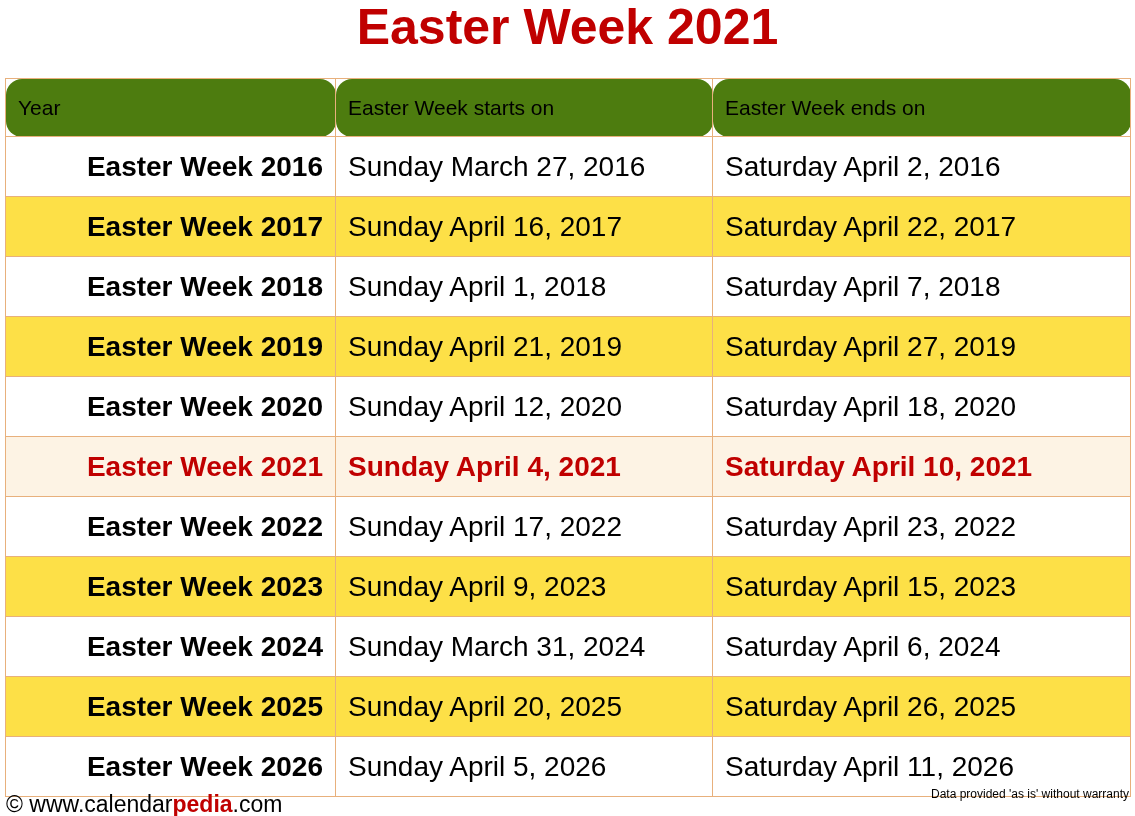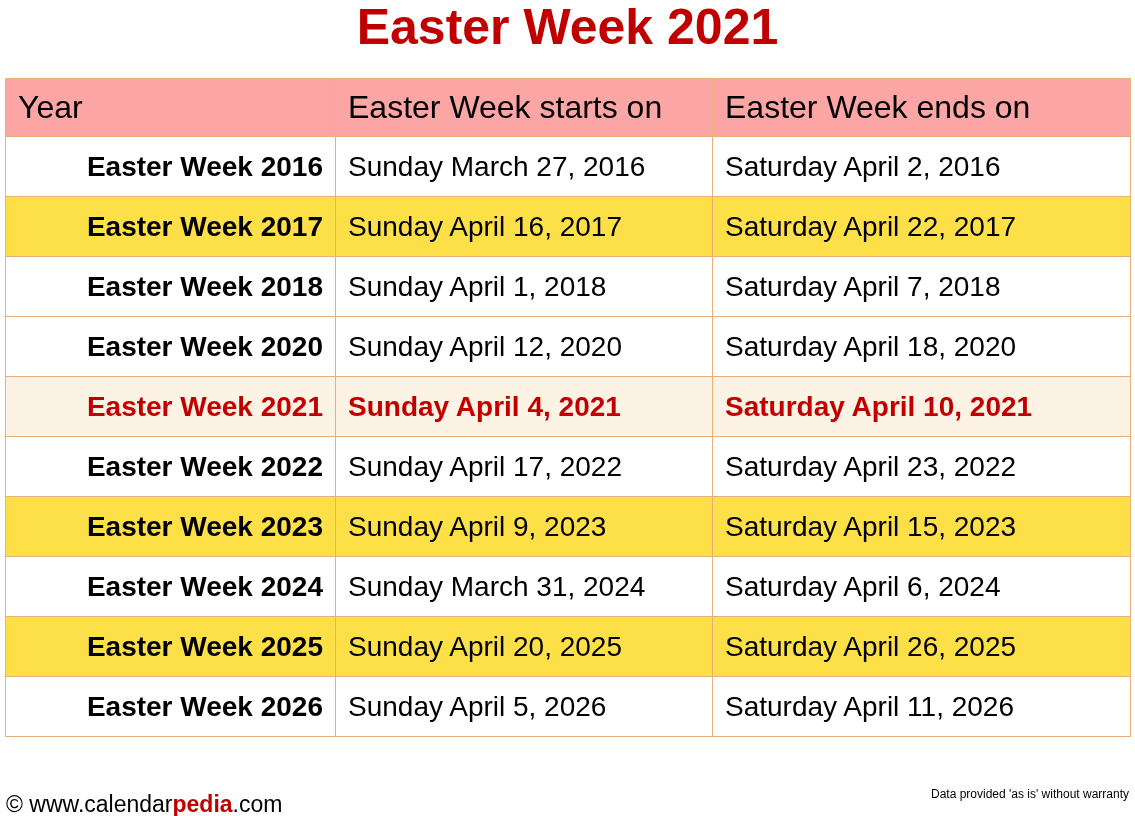--- a/index.html
+++ b/index.html
@@ -51,24 +51,25 @@
     height: 59px;
     padding: 0 12px;
     font-size: 28px;
     color: #000000;
     vertical-align: middle;
     white-space: nowrap;
     overflow: hidden;
   }
 
   tr.header-row td {
-    background: #fca5a5;
+    background: #4d7c0f;
     font-weight: normal;
-    font-size: 32px;
+    font-size: 21px;
     height: 57px;
+    border-radius: 16px;
   }
 
   tr.row-white td { background: #ffffff; }
   tr.row-cream td { background: #fde047; }
 
   tr.data-row td.col-year {
     font-weight: bold;
     text-align: right;
   }
 
@@ -135,20 +136,25 @@
         <tr class="data-row row-cream">
           <td class="col-year">Easter Week 2017</td>
           <td class="col-starts">Sunday April 16, 2017</td>
           <td class="col-ends">Saturday April 22, 2017</td>
         </tr>
         <tr class="data-row row-white">
           <td class="col-year">Easter Week 2018</td>
           <td class="col-starts">Sunday April 1, 2018</td>
           <td class="col-ends">Saturday April 7, 2018</td>
         </tr>
+        <tr class="data-row row-cream">
+          <td class="col-year">Easter Week 2019</td>
+          <td class="col-starts">Sunday April 21, 2019</td>
+          <td class="col-ends">Saturday April 27, 2019</td>
+        </tr>
         <tr class="data-row row-white">
           <td class="col-year">Easter Week 2020</td>
           <td class="col-starts">Sunday April 12, 2020</td>
           <td class="col-ends">Saturday April 18, 2020</td>
         </tr>
         <tr class="data-row row-highlight">
           <td class="col-year">Easter Week 2021</td>
           <td class="col-starts">Sunday April 4, 2021</td>
           <td class="col-ends">Saturday April 10, 2021</td>
         </tr>

